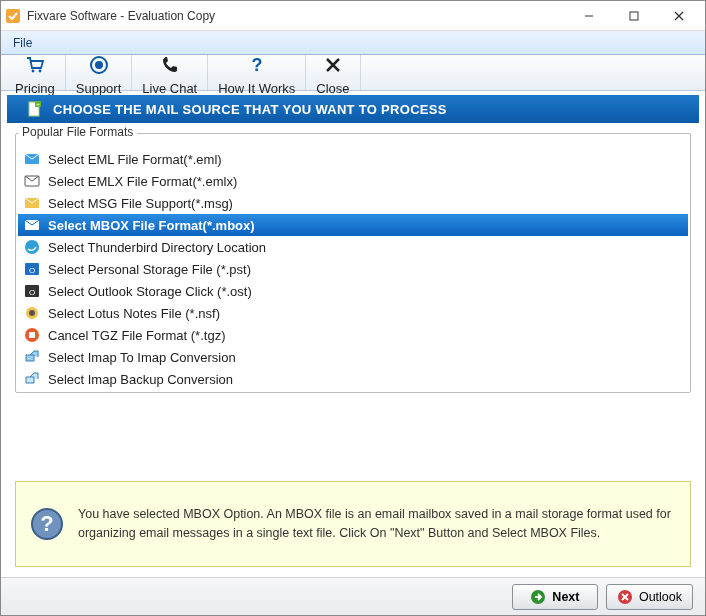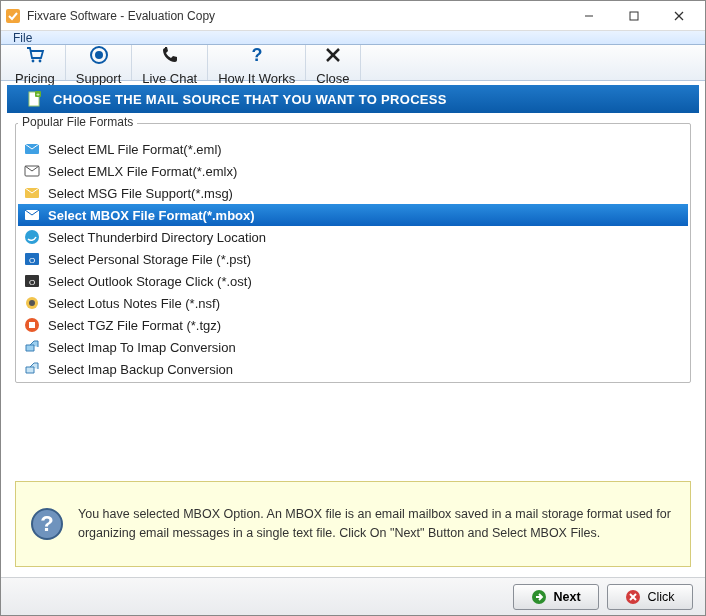--- a/index.html
+++ b/index.html
@@ -7,21 +7,21 @@
 
 
 .titlebar { height: 30px; background: #fff; display: flex; align-items: center; padding: 0 4px; border-bottom: 1px solid #ddd; }
 .titlebar .app-icon { width: 16px; height: 16px; margin-right: 6px; }
 .titlebar .title-text { font-size: 12px; color: #333; flex: 1; }
 .titlebar .win-btns { display: flex; }
 .titlebar .win-btn { width: 45px; height: 28px; display: flex; align-items: center; justify-content: center; cursor: pointer; }
 .titlebar .win-btn svg { width: 10px; height: 10px; }
 
 
-.menubar { height: 14px; background: linear-gradient(#eaf3ff,#d6e8ff); border-bottom: 1px solid #9db7d6; display: flex; align-items: center; padding: 0 6px; }
+.menubar { height: 24px; background: linear-gradient(#eaf3ff,#d6e8ff); border-bottom: 1px solid #9db7d6; display: flex; align-items: center; padding: 0 6px; }
 .menubar .menu-item { font-size: 12px; color: #1a3d6b; padding: 2px 6px; cursor: pointer; }
 
 
 .toolbar { height: 36px; background: linear-gradient(#fdfdfd,#e9eff6); border-bottom: 1px solid #b5c7dd; display: flex; align-items: stretch; padding: 0 4px; }
 .tb-btn { display: flex; align-items: center; gap: 6px; padding: 0 10px; font-size: 13px; color: #222; cursor: pointer; border-right: 1px solid #cfd9e5; flex-direction: column; }
 .tb-btn .tb-icon { width: 20px; height: 20px; display: flex; align-items: center; justify-content: center; }
 
 
 .section-head { height: 28px; background: linear-gradient(#1f78c9,#0a5aa8); display: flex; align-items: center; padding: 0 20px; margin: 4px 6px 0 6px; }
 .section-head .sh-icon { width: 16px; height: 16px; margin-right: 10px; }
@@ -214,21 +214,21 @@
           </span>
           <span>Select Lotus Notes File (*.nsf)</span>
         </div>
         <div class="fmt-item">
           <span class="fmt-icon">
             <svg viewBox="0 0 16 16">
               <circle cx="8" cy="8" r="7" fill="#e85b2a"></circle>
               <rect x="5" y="5" width="6" height="6" fill="#fff"></rect>
             </svg>
           </span>
-          <span>Select TGZ File Format (*.tgz)</span>
+          <span>Cancel TGZ File Format (*.tgz)</span>
         </div>
         <div class="fmt-item">
           <span class="fmt-icon">
             <svg viewBox="0 0 16 16">
               <path d="M2 6h8v6H2z M6 6l4-4h4v6" fill="#9dd0f0" stroke="#3a7fb5"></path>
             </svg>
           </span>
           <span>Select Imap To Imap Conversion</span>
         </div>
         <div class="fmt-item">
@@ -260,15 +260,15 @@
           <path d="M5 8h5M8 5l3 3-3 3" stroke="#fff" stroke-width="1.8" fill="none"></path>
         </svg></span>
     <span>Next</span>
   </button>
   <button class="ftr-btn">
     <span class="ftr-icon"><svg viewBox="0 0 16 16">
           <circle cx="8" cy="8" r="7" fill="#d23c3c"></circle>
           <line x1="5" y1="5" x2="11" y2="11" stroke="#fff" stroke-width="2"></line>
           <line x1="11" y1="5" x2="5" y2="11" stroke="#fff" stroke-width="2"></line>
         </svg></span>
-    <span>Click</span>
+    <span>Outlook</span>
   </button>
 </div>
 
 </body></html>

